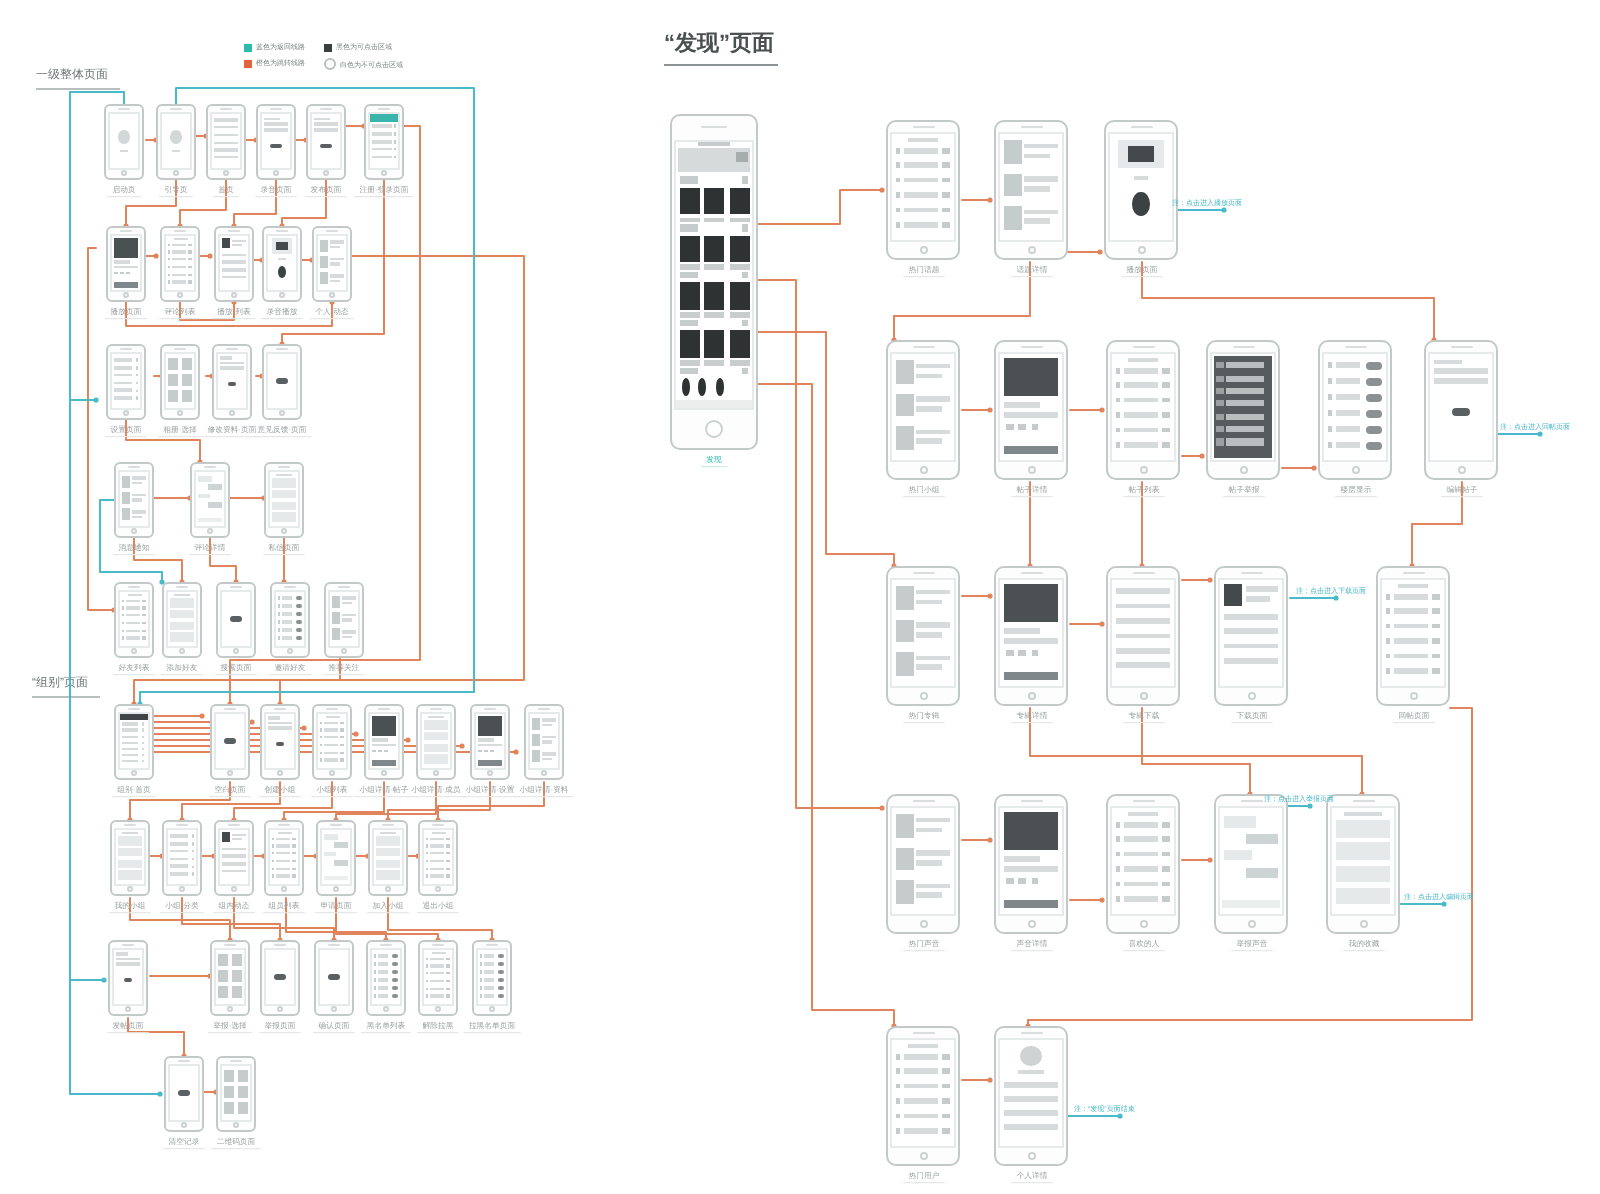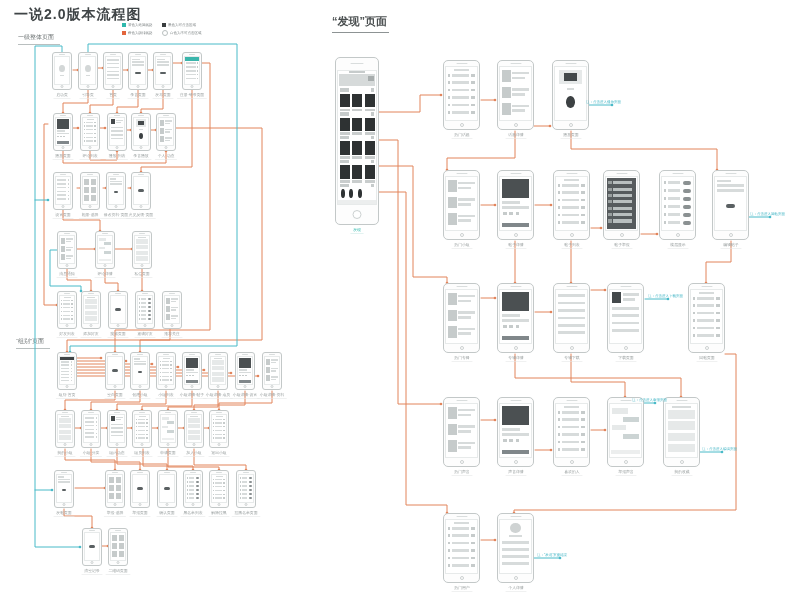--- a/index.html
+++ b/index.html
@@ -22,21 +22,20 @@
           transform:translateX(-50%) scale(.55);transform-origin:center top;
           border-bottom:1px solid #e4e6e6;padding:0 5px 1px 5px;}
   .note{position:absolute;white-space:nowrap;font-size:7px;color:#45b6c6;
         transform:scale(.5);transform-origin:left top;}
   svg{position:absolute;left:0;top:0;}
 </style>
 </head>
 <body>
 
 <div id="stage">
-  <div id="main-title">一说2.0版本流程图</div>
   <div id="right-title">“发现”页面</div>
   <div class="sublabel" style="left:18px;top:33px;">一级整体页面</div>
   <div class="sublabel" style="left:16px;top:337px;">“组别”页面</div>
   <div id="legend">
       <div class="lg-item" style="left: 0px; top: 0px;"><span class="lg-swatch" style="background: rgb(47, 184, 172);"></span><span class="lg-text">蓝色为返回线路</span></div>
       <div class="lg-item" style="left: 0px; top: 8px;"><span class="lg-swatch" style="background: rgb(226, 101, 61);"></span><span class="lg-text">橙色为跳转线路</span></div>
       <div class="lg-item" style="left: 40px; top: 0px;"><span class="lg-swatch" style="background: rgb(58, 62, 63);"></span><span class="lg-text">黑色为可点击区域</span></div>
       <div class="lg-item" style="left: 40px; top: 8px;"><span class="lg-swatch" style="background: rgb(255, 255, 255); border-radius: 50%; border: 1px solid rgb(185, 191, 191);"></span><span class="lg-text">白色为不可点击区域</span></div>
     </div>
   <svg id="wires" width="800" height="597">

